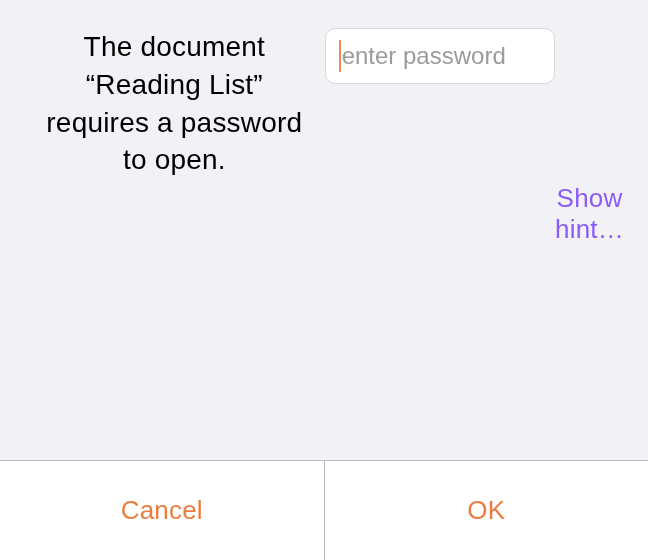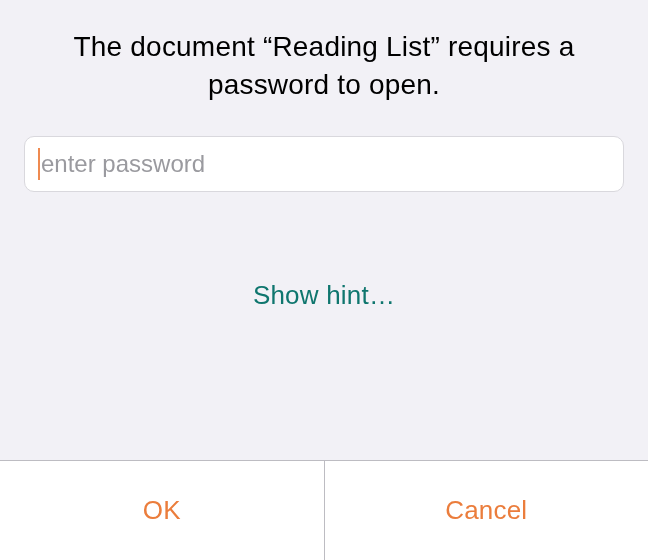--- a/index.html
+++ b/index.html
@@ -12,21 +12,20 @@
       width: 648px;
       height: 560px;
       background: #f2f1f6;
       display: flex;
       flex-direction: column;
       overflow: hidden;
     }
     .dialog-body {
       flex: 1;
       display: flex;
-      flex-direction: column;
       padding: 28px 24px 0 24px;
     }
     .title {
       font-size: 28px;
       font-weight: 400;
       color: #000;
       text-align: center;
       line-height: 1.35;
       letter-spacing: 0.2px;
       margin-bottom: 32px;
@@ -66,21 +65,21 @@
     }
     .hint-area {
       flex: 1;
       display: flex;
       align-items: center;
       justify-content: center;
       padding-bottom: 60px;
     }
     .show-hint {
       font-size: 26px;
-      color: #0f766e;
+      color: #8b5cf6;
       background: none;
       border: none;
       cursor: pointer;
       font-family: inherit;
       letter-spacing: 0.2px;
     }
     .button-row {
       display: flex;
       height: 100px;
       border-top: 1px solid #bdbcc2;
@@ -110,15 +109,15 @@
     <span class="cursor"></span>
     <input type="password" class="password-input" placeholder="enter password" style="">
   </div>
 
   <div class="hint-area">
     <button class="show-hint">Show hint…</button>
   </div>
 </div>
 
 <div class="button-row">
+  <button class="action-button">Cancel</button>
   <button class="action-button">OK</button>
-  <button class="action-button">Cancel</button>
 </div>
 
 </body></html>

